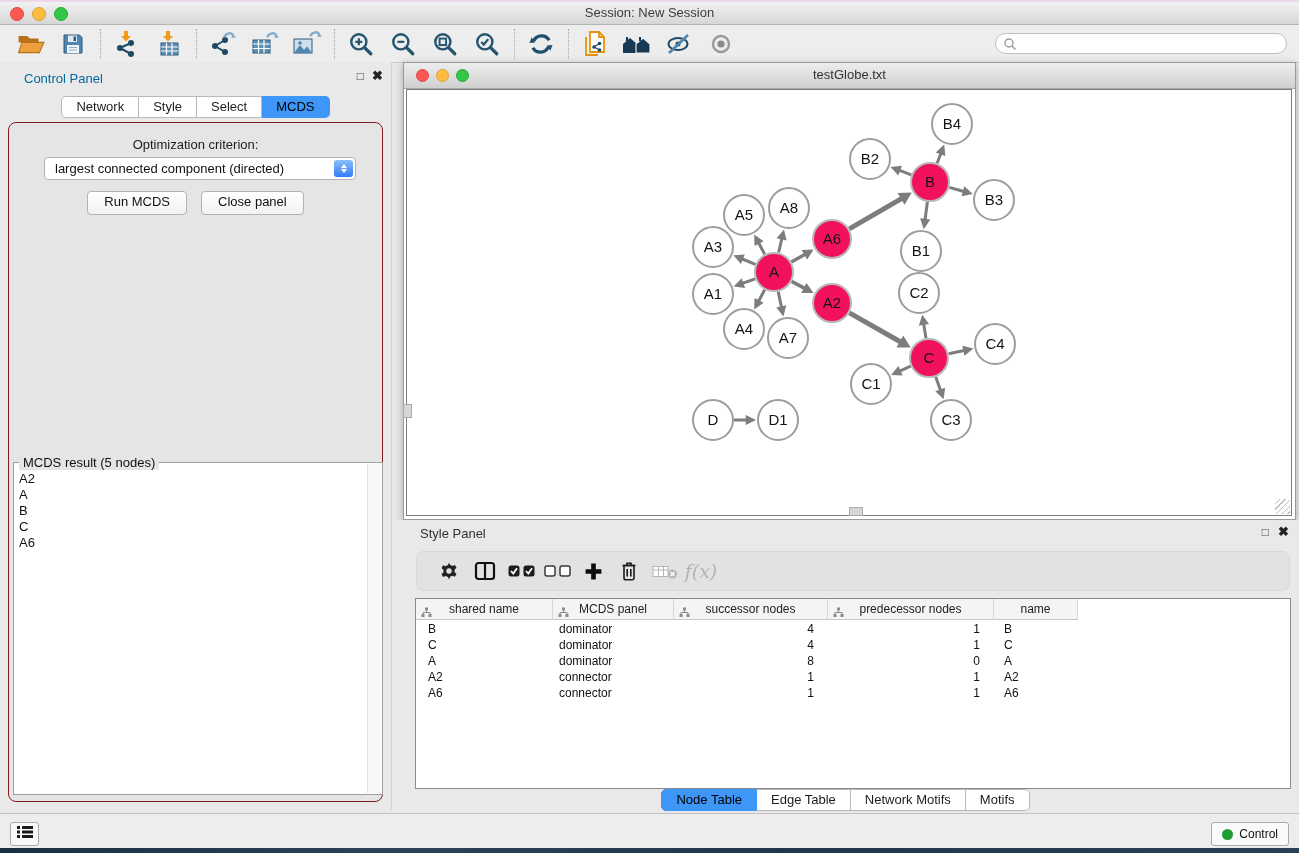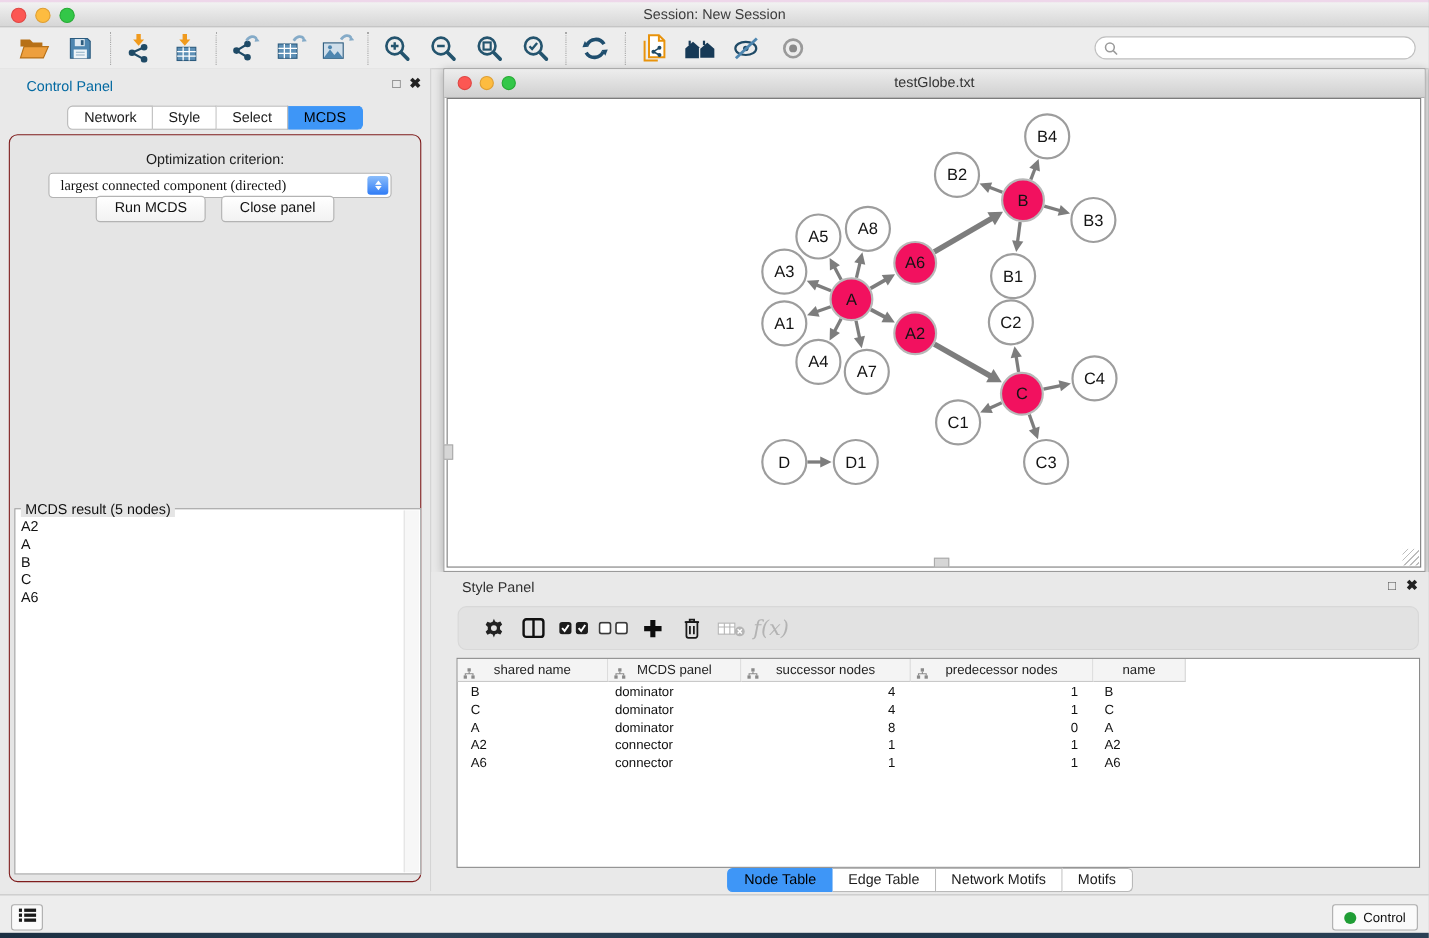--- a/index.html
+++ b/index.html
@@ -41,29 +41,29 @@
     background:#fff;border:1px solid #b9b9b9;border-left:none;}
   .tab:first-child{border-left:1px solid #b9b9b9;border-radius:5px 0 0 5px;}
   .tab:last-child{border-radius:0 5px 5px 0;}
   .tab.active{background:#3e96f7;border-color:#3e96f7;color:#000000;}
   .cp-inner{position:absolute;left:8px;right:8px;top:60px;bottom:8px;
     background:#e5e5e5;border:1px solid #7f1d1d;border-radius:8px;}
   .opt-label{position:absolute;left:0;right:0;top:14px;text-align:center;
     font-size:13px;color:#1d1d1d;}
   .dropdown{position:absolute;left:35px;top:34px;width:312px;height:23px;background:#fff;
     border:1px solid #b3b3b3;border-radius:4px;font-size:13px;color:#111;
-    line-height:22px;padding-left:10px;box-sizing:border-box;font-family:Liberation Serif, serif;}
+    line-height:22px;padding-left:10px;box-sizing:border-box;}
   .dd-stepper{position:absolute;right:2px;top:2px;width:19px;height:17px;border-radius:3px;
     background:linear-gradient(#8bbdfb,#2f7cf6);display:flex;flex-direction:column;
     align-items:center;justify-content:center;gap:1px;}
   .dd-stepper span{display:block;width:0;height:0;border-left:3.5px solid transparent;
     border-right:3.5px solid transparent;}
   .dd-up{border-bottom:4px solid #fff;}
   .dd-down{border-top:4px solid #fff;}
-  .cp-buttons{position:absolute;left:0;right:0;top:55px;display:flex;justify-content:center;gap:14px;}
+  .cp-buttons{position:absolute;left:0;right:0;top:68px;display:flex;justify-content:center;gap:14px;}
   .pushbtn{height:22px;line-height:20px;padding:0 16px;font-size:13px;color:#111;
     background:linear-gradient(#ffffff,#f2f2f2);border:1px solid #b3b3b3;border-radius:4px;}
   .mcds-box{position:absolute;left:4px;width:370px;top:339px;height:333px;
     border:1px solid #9e9e9e;background:#fff;box-sizing:border-box;}
   .mcds-legend{position:absolute;left:5px;top:-8px;background:#e5e5e5;padding:0 4px;
     font-size:13px;color:#111;}
   .mcds-list{position:absolute;left:1px;top:1px;bottom:1px;right:14px;overflow:hidden;
     padding:7px 0 0 4px;font-size:13px;color:#111;}
   .mcds-list .li{height:16px;line-height:16px;}
   .mcds-scroll{position:absolute;top:1px;bottom:1px;right:1px;width:13px;

